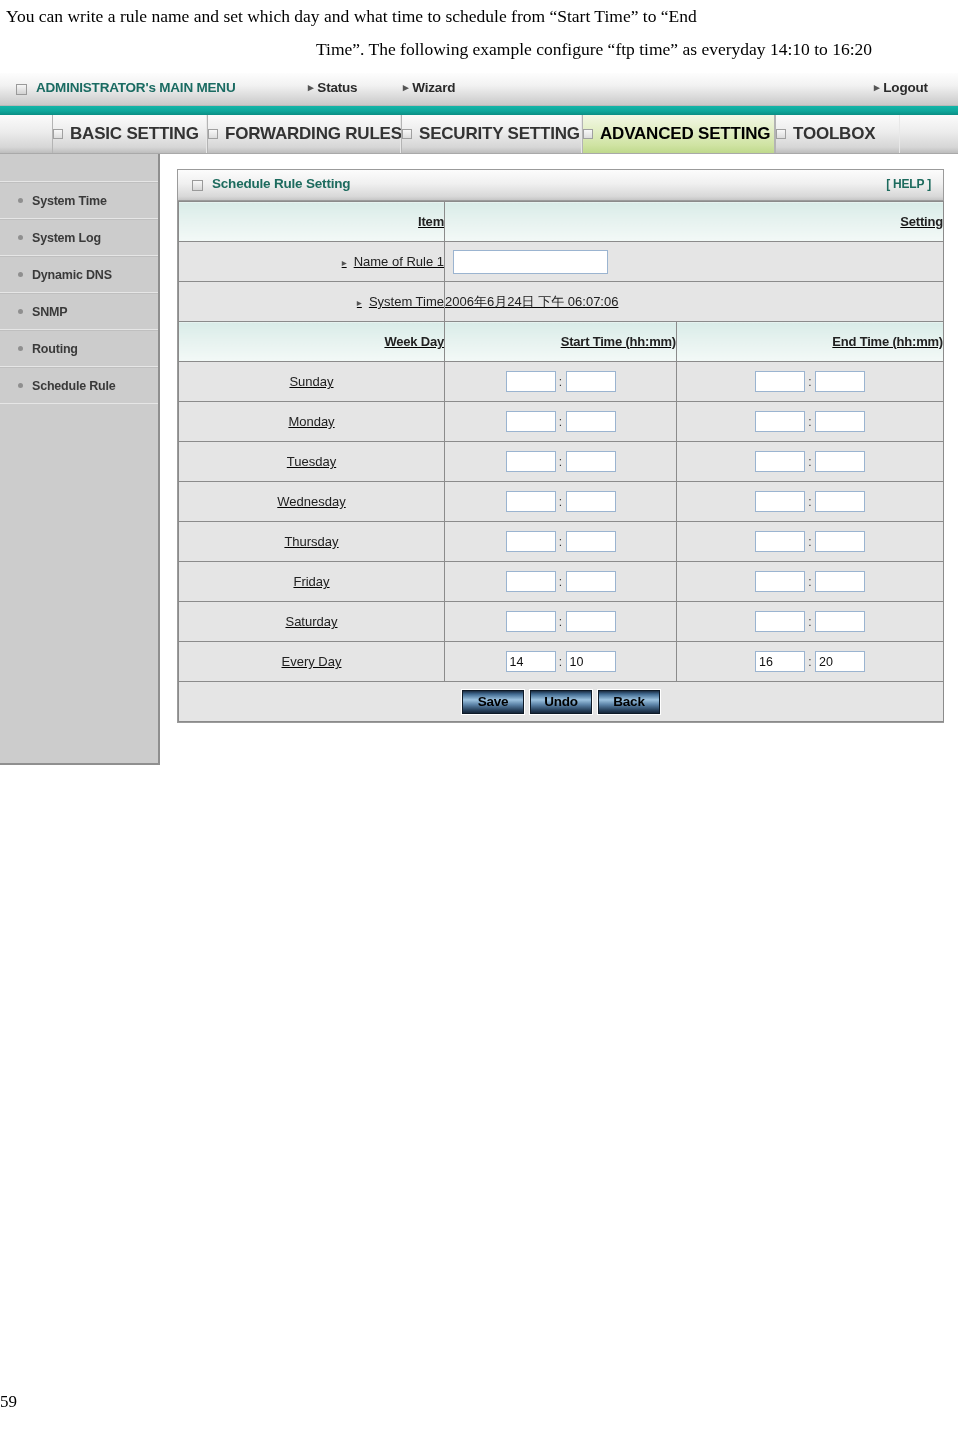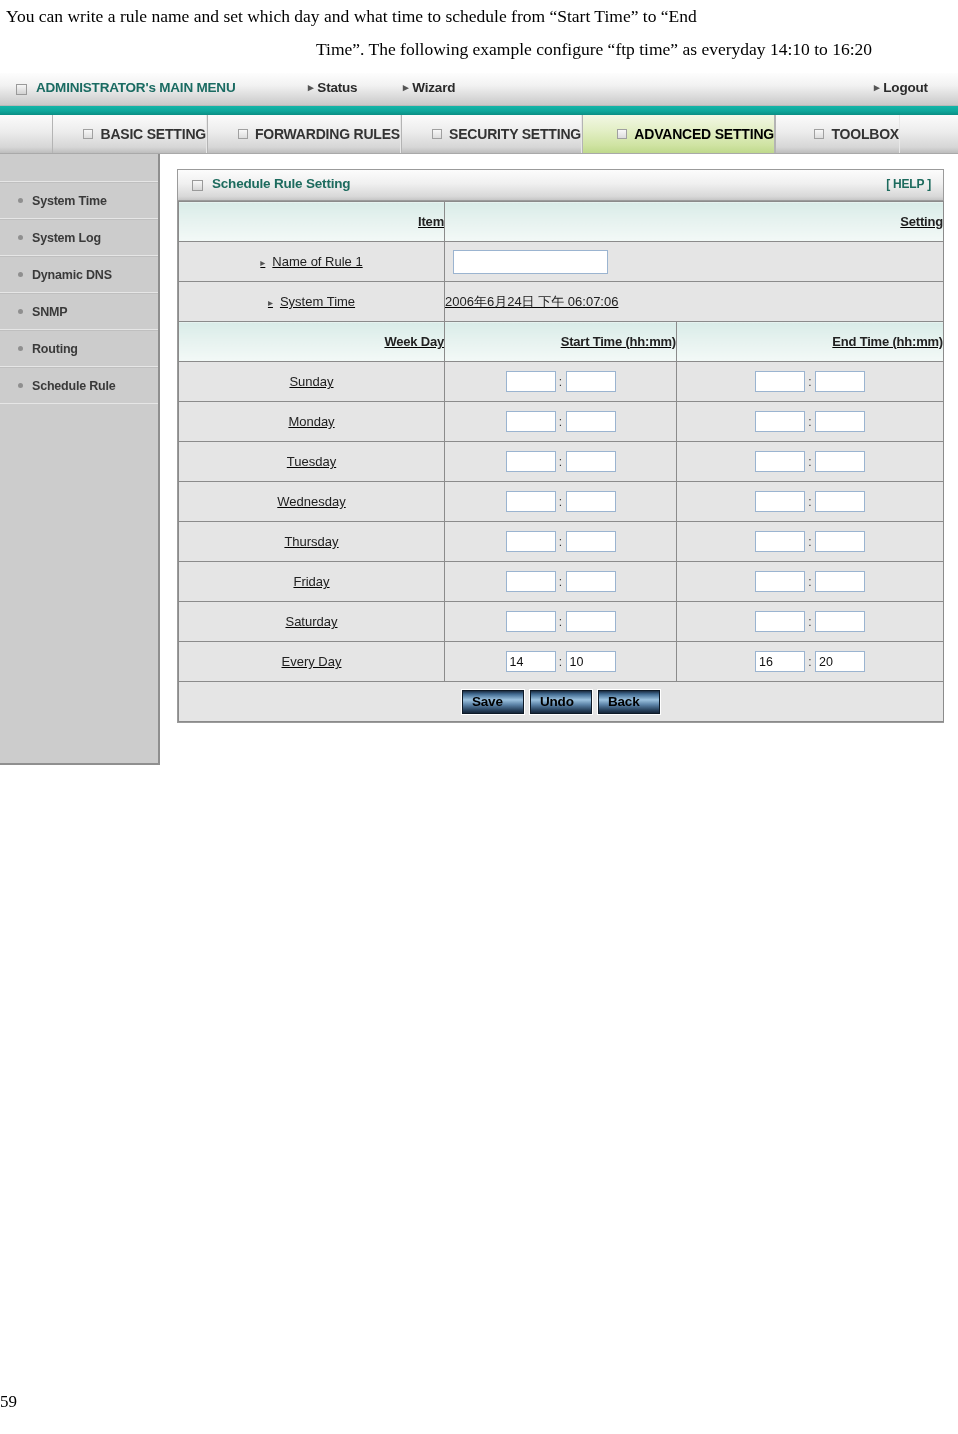--- a/index.html
+++ b/index.html
@@ -102,25 +102,25 @@
     width: 958px;
     height: 38px;
     background: linear-gradient(to bottom, #fbfbfb 0%, #ececec 45%, #d6d6d6 85%, #bdbdbd 100%);
     border-bottom: 1px solid #a9a9a9;
   }
   .tab {
     position: absolute;
     top: 0;
     height: 38px;
     line-height: 38px;
-    font-size: 14px;
+    font-size: 17px;
     font-weight: bold;
     color: #333;
     letter-spacing: -0.2px;
-    text-align: right;
+    text-align: left;
     border-left: 1px solid #b4b4b4;
     border-right: 1px solid #e8e8e8;
     box-sizing: border-box;
     white-space: nowrap;
   }
   .tab .sq {
     display: inline-block;
     width: 8px; height: 8px;
     background: linear-gradient(to bottom,#f8f8f8,#dcdcdc);
     border: 1px solid #a0a0a0;
@@ -237,21 +237,21 @@
   th.hdr {
     background: linear-gradient(to bottom, #d9ece8 0%, #e6f2ef 45%, #f3f9f7 100%);
     font-size: 13.5px;
     font-weight: bold;
     color: #1f1f1f;
     text-align: right;
     letter-spacing: -0.2px;
   }
   td.item-cell {
     padding-left: 18px;
-    text-align: center;
+    text-align: right;
     color: #333;
     font-size: 13px;
   }
   td.item-cell .arr {
     color: #555;
     font-size: 10px;
     margin-right: 7px;
   }
   td.day-cell {
     text-align: center;
@@ -295,21 +295,21 @@
   .btn {
     display: inline-block;
     min-width: 62px;
     height: 24px;
     line-height: 22px;
     margin: 0 3px;
     padding: 0 9px;
     font-size: 13.5px;
     font-weight: bold;
     color: #000;
-    text-align: left;
+    text-align: center;
     background: linear-gradient(to bottom, #1b2d42 0%, #40698f 14%, #9cc2df 40%, #5d84a8 62%, #2b4662 85%, #16263a 100%);
     border: 1px solid #0e1a27;
     box-shadow: 0 0 0 1px #ffffff;
     box-sizing: border-box;
     letter-spacing: -0.2px;
   }
 
   
   .pageno {
     position: absolute;

